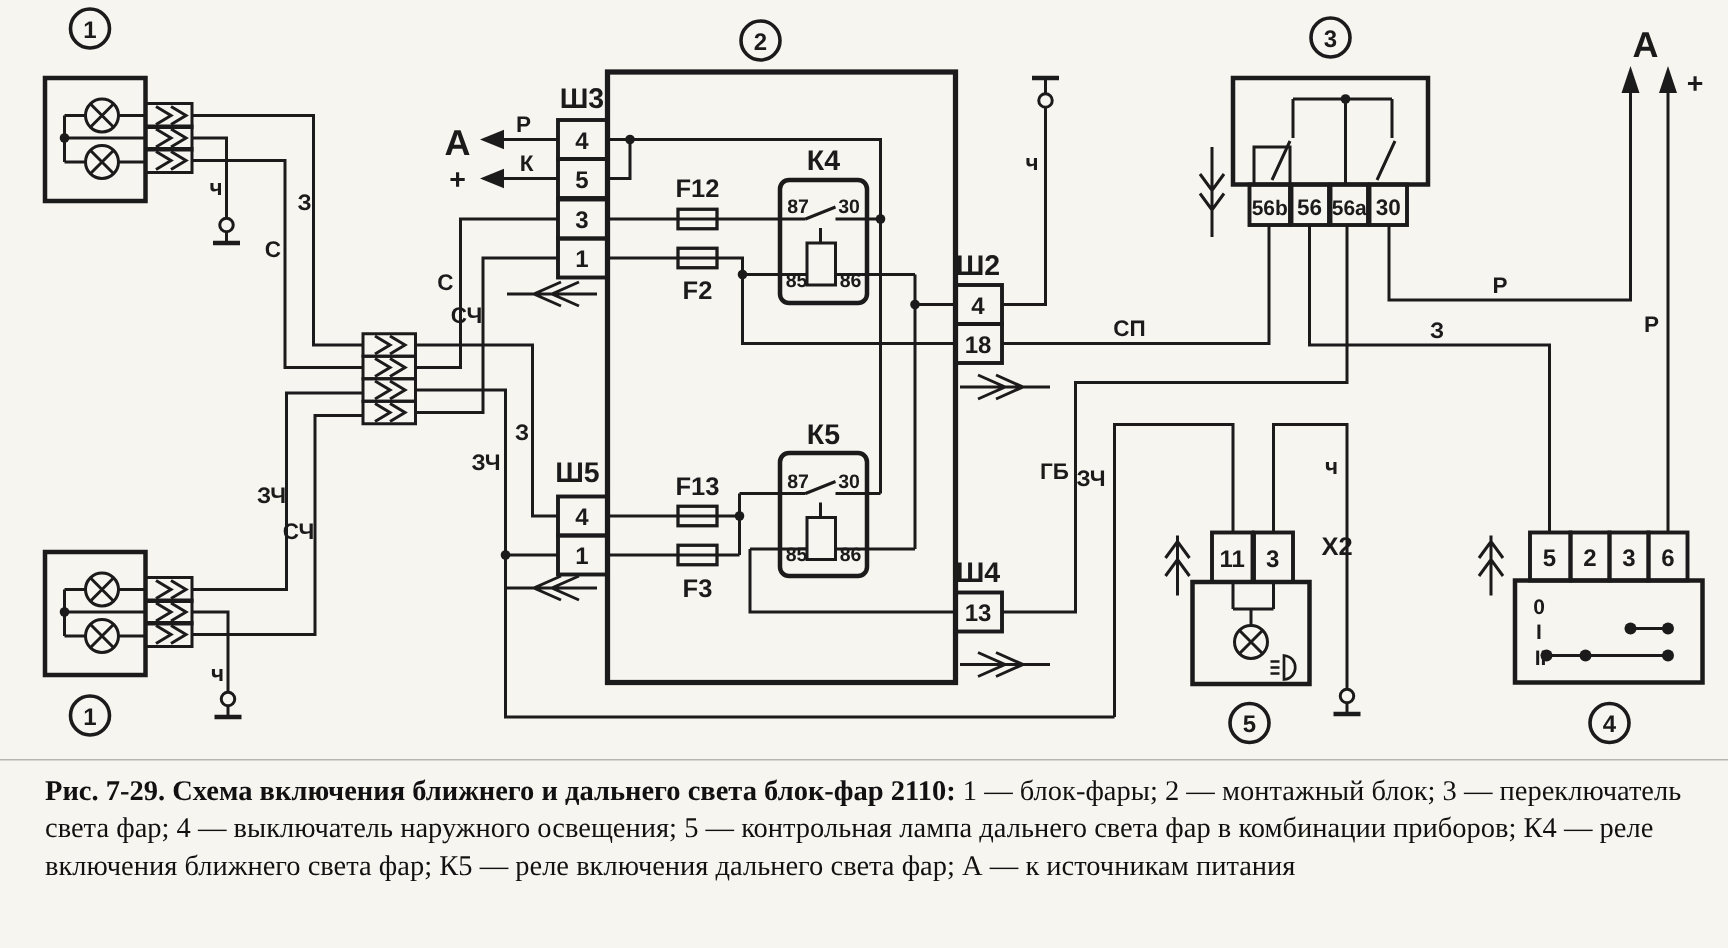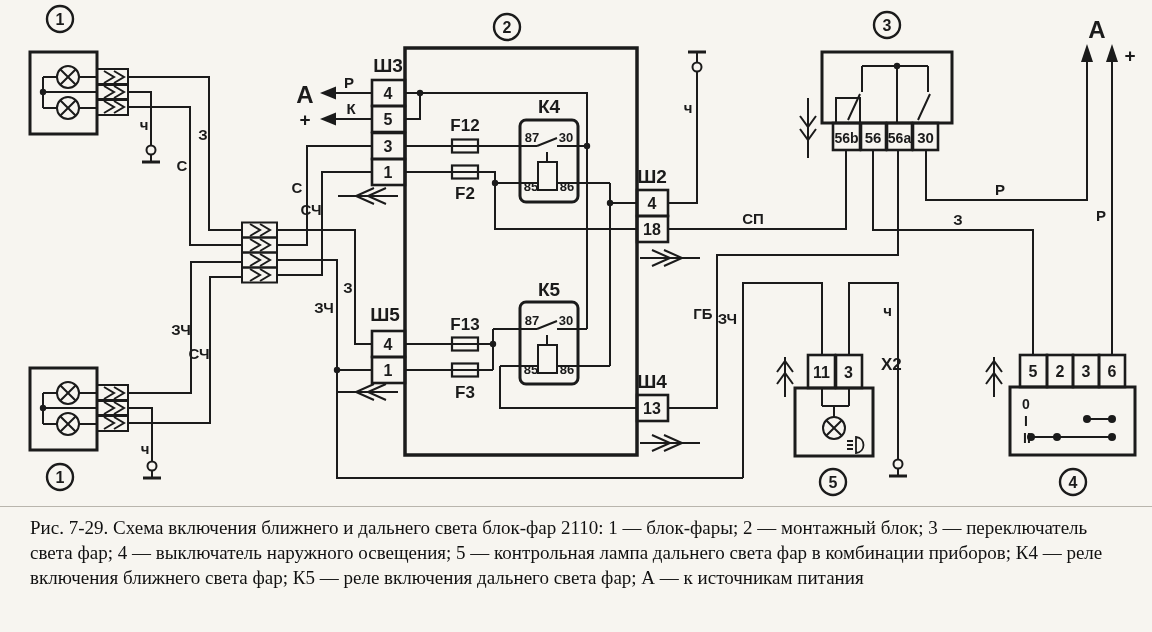--- a/index.html
+++ b/index.html
@@ -3,21 +3,21 @@
 <meta charset="utf-8">
 <style>
   html,body{margin:0;padding:0;background:#e8e6e2;}
   .page{width:1152px;height:632px;background:#f7f5f0;position:relative;overflow:hidden;
         font-family:"Liberation Sans",sans-serif;}
   svg{display:block;}
   svg text{fill:#1b1b1b;font-family:"Liberation Sans",sans-serif;font-weight:bold;}
   .caption{position:absolute;left:0;top:506px;width:1152px;border-top:1px solid #b9b5ad;
            padding:8px 18px 0 30px;box-sizing:border-box;
            font-family:"Liberation Serif",serif;font-size:19px;line-height:1.32;color:#111;}
-  .caption b{font-weight:normal;}
+  .caption b{font-weight:bold;}
 </style>
 </head>
 <body>
 
 <div class="page">
 <svg width="1152" height="506" viewBox="0 0 1152 506">
 
   <g stroke="#1b1b1b" stroke-width="2" fill="none">
 
     <path d="M43 77 H57 M43 108 H57 M43 77 V108 M79 77 H97 M79 108 H97 M43 92 H97"></path>

